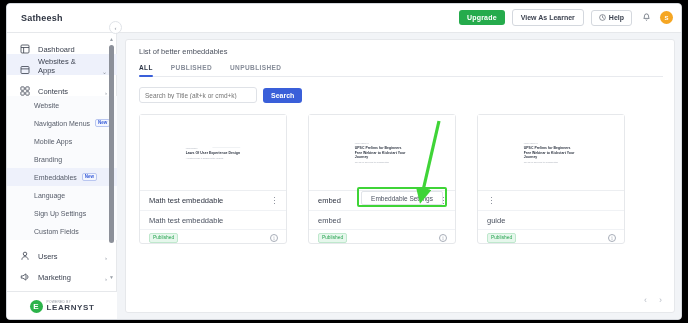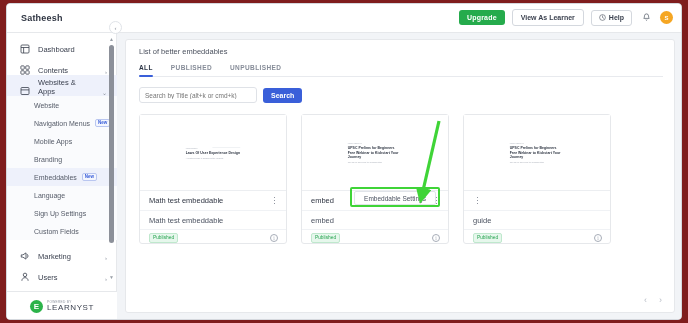--- a/index.html
+++ b/index.html
@@ -5,21 +5,21 @@
   * { box-sizing: border-box; margin: 0; padding: 0; }
   html, body {
     width: 688px; height: 323px;
     background: #ffffff;
     font-family: "Liberation Sans", sans-serif;
     overflow: hidden;
   }
   #app {
     position: relative;
     width: 688px; height: 323px;
-    background: #7f1d1d;
+    background: #000000;
   }
   
   .window {
     position: absolute;
     left: 6px; top: 3px;
     width: 676px; height: 317px;
     background: #ffffff;
     border: 1px solid #d5d8dd;
     border-radius: 4px;
     overflow: hidden;
@@ -145,21 +145,21 @@
     display: flex; align-items: center; justify-content: center; gap: 4px;
   }
   .pb-logo {
     width: 13px; height: 13px; border-radius: 50%;
     background: #2cb34a; color: #fff;
     font-size: 8px; font-weight: bold;
     display: flex; align-items: center; justify-content: center;
   }
   .pb-texts { display: flex; flex-direction: column; line-height: 1; }
   .pb-small { font-size: 3.2px; color: #8a909c; letter-spacing: .3px; }
-  .pb-big { font-size: 8px; font-weight: normal; color: #3d4351; letter-spacing: .6px; }
+  .pb-big { font-size: 8px; font-weight: bold; color: #3d4351; letter-spacing: .6px; }
   
   .main {
     position: absolute; left: 110px; top: 29px;
     width: 566px; height: 288px;
     background: #f2f4f7;
     padding: 6px 8px 8px 8px;
   }
   .card-panel {
     position: relative;
     width: 550px; height: 274px;
@@ -201,21 +201,21 @@
   }
   .btn-search {
     background: #3a5fd9; color: #fff;
     font-size: 7px; font-weight: bold;
     padding: 4px 8px; border-radius: 3px;
     border: none; line-height: 1;
   }
   
   .cards {
     position: absolute; left: 13px; top: 74px;
-    display: flex; gap: 14px;
+    display: flex; gap: 21px;
   }
   .card {
     width: 148px; height: 130px;
     background: #fff;
     border: 1px solid #e6e8eb;
     border-radius: 3px;
     position: relative;
     overflow: visible;
   }
   .thumb {
@@ -341,44 +341,44 @@
         <div class="nav-item">
           <span class="nav-icon">
             <svg width="10" height="10" viewBox="0 0 16 16">
                 <rect x="1.6" y="1.6" width="12.8" height="12.8" rx="1.6" fill="none" stroke="#3c4250" stroke-width="1.3"></rect>
                 <path d="M1.6 5.6h12.8M5.8 5.6v8.8" stroke="#3c4250" stroke-width="1.3"></path>
               </svg>
           </span>
           <span class="nav-label">Dashboard</span>
         </div>
 
+        <div class="nav-item active">
+          <span class="nav-icon">
+            <svg width="10" height="10" viewBox="0 0 16 16">
+                <rect x="1.6" y="2.4" width="12.8" height="11.2" rx="1.6" fill="none" stroke="#3c4250" stroke-width="1.3"></rect>
+                <path d="M1.6 6.2h12.8" stroke="#3c4250" stroke-width="1.3"></path>
+              </svg>
+          </span>
+          <span class="nav-label">Websites &amp; Apps</span>
+          <span class="nav-chev">⌄</span>
+        </div>
+
         <div class="nav-item">
           <span class="nav-icon">
             <svg width="10" height="10" viewBox="0 0 16 16">
                 <rect x="1.4" y="1.4" width="5.4" height="5.4" rx="1" fill="none" stroke="#3c4250" stroke-width="1.3"></rect>
                 <rect x="9.2" y="1.4" width="5.4" height="5.4" rx="1" fill="none" stroke="#3c4250" stroke-width="1.3"></rect>
                 <rect x="1.4" y="9.2" width="5.4" height="5.4" rx="1" fill="none" stroke="#3c4250" stroke-width="1.3"></rect>
                 <rect x="9.2" y="9.2" width="5.4" height="5.4" rx="1" fill="none" stroke="#3c4250" stroke-width="1.3"></rect>
               </svg>
           </span>
           <span class="nav-label">Contents</span>
           <span class="nav-chev">›</span>
         </div>
 
-        <div class="nav-item active">
-          <span class="nav-icon">
-            <svg width="10" height="10" viewBox="0 0 16 16">
-                <rect x="1.6" y="2.4" width="12.8" height="11.2" rx="1.6" fill="none" stroke="#3c4250" stroke-width="1.3"></rect>
-                <path d="M1.6 6.2h12.8" stroke="#3c4250" stroke-width="1.3"></path>
-              </svg>
-          </span>
-          <span class="nav-label">Websites &amp; Apps</span>
-          <span class="nav-chev">⌄</span>
-        </div>
-
         <div class="submenu-wrap">
           <div class="sub-item">
             <span>Website</span>
           </div>
           <div class="sub-item">
             <span>Navigation Menus</span>
             <span class="badge-new">New</span>
           </div>
           <div class="sub-item">
             <span>Mobile Apps</span>
@@ -392,45 +392,45 @@
           </div>
           <div class="sub-item">
             <span>Language</span>
           </div>
           <div class="sub-item">
             <span>Sign Up Settings</span>
           </div>
           <div class="sub-item">
             <span>Custom Fields</span>
           </div>
+        </div>
+
+        <div class="nav-item">
+          <span class="nav-icon">
+            <svg width="10" height="10" viewBox="0 0 16 16">
+                <circle cx="8" cy="4.6" r="2.8" fill="none" stroke="#3c4250" stroke-width="1.3"></circle>
+                <path d="M3 14c0-2.8 2.2-5 5-5s5 2.2 5 5" fill="none" stroke="#3c4250" stroke-width="1.3"></path>
+              </svg>
+          </span>
+          <span class="nav-label">Users</span>
+          <span class="nav-chev">›</span>
         </div>
 
         <div class="nav-item">
           <span class="nav-icon">
             <svg width="10" height="10" viewBox="0 0 16 16">
                 <path d="M2 6.2h2.6L9.6 3v10L4.6 9.8H2z" fill="none" stroke="#3c4250" stroke-width="1.3" stroke-linejoin="round"></path>
                 <path d="M12 5.6a3.4 3.4 0 0 1 0 4.8" fill="none" stroke="#3c4250" stroke-width="1.3" stroke-linecap="round"></path>
               </svg>
           </span>
           <span class="nav-label">Marketing</span>
           <span class="nav-chev">›</span>
         </div>
 
         <div class="nav-item">
-          <span class="nav-icon">
-            <svg width="10" height="10" viewBox="0 0 16 16">
-                <circle cx="8" cy="4.6" r="2.8" fill="none" stroke="#3c4250" stroke-width="1.3"></circle>
-                <path d="M3 14c0-2.8 2.2-5 5-5s5 2.2 5 5" fill="none" stroke="#3c4250" stroke-width="1.3"></path>
-              </svg>
-          </span>
-          <span class="nav-label">Users</span>
-          <span class="nav-chev">›</span>
-        </div>
-
-        <div class="nav-item">
           
           
           
         </div>
       </div>
 
       <div class="scroll-track">
         <div class="scroll-arrow" style="top:0">▲</div>
         <div class="scroll-thumb"></div>
         <div class="scroll-arrow" style="top:238px">▼</div>

